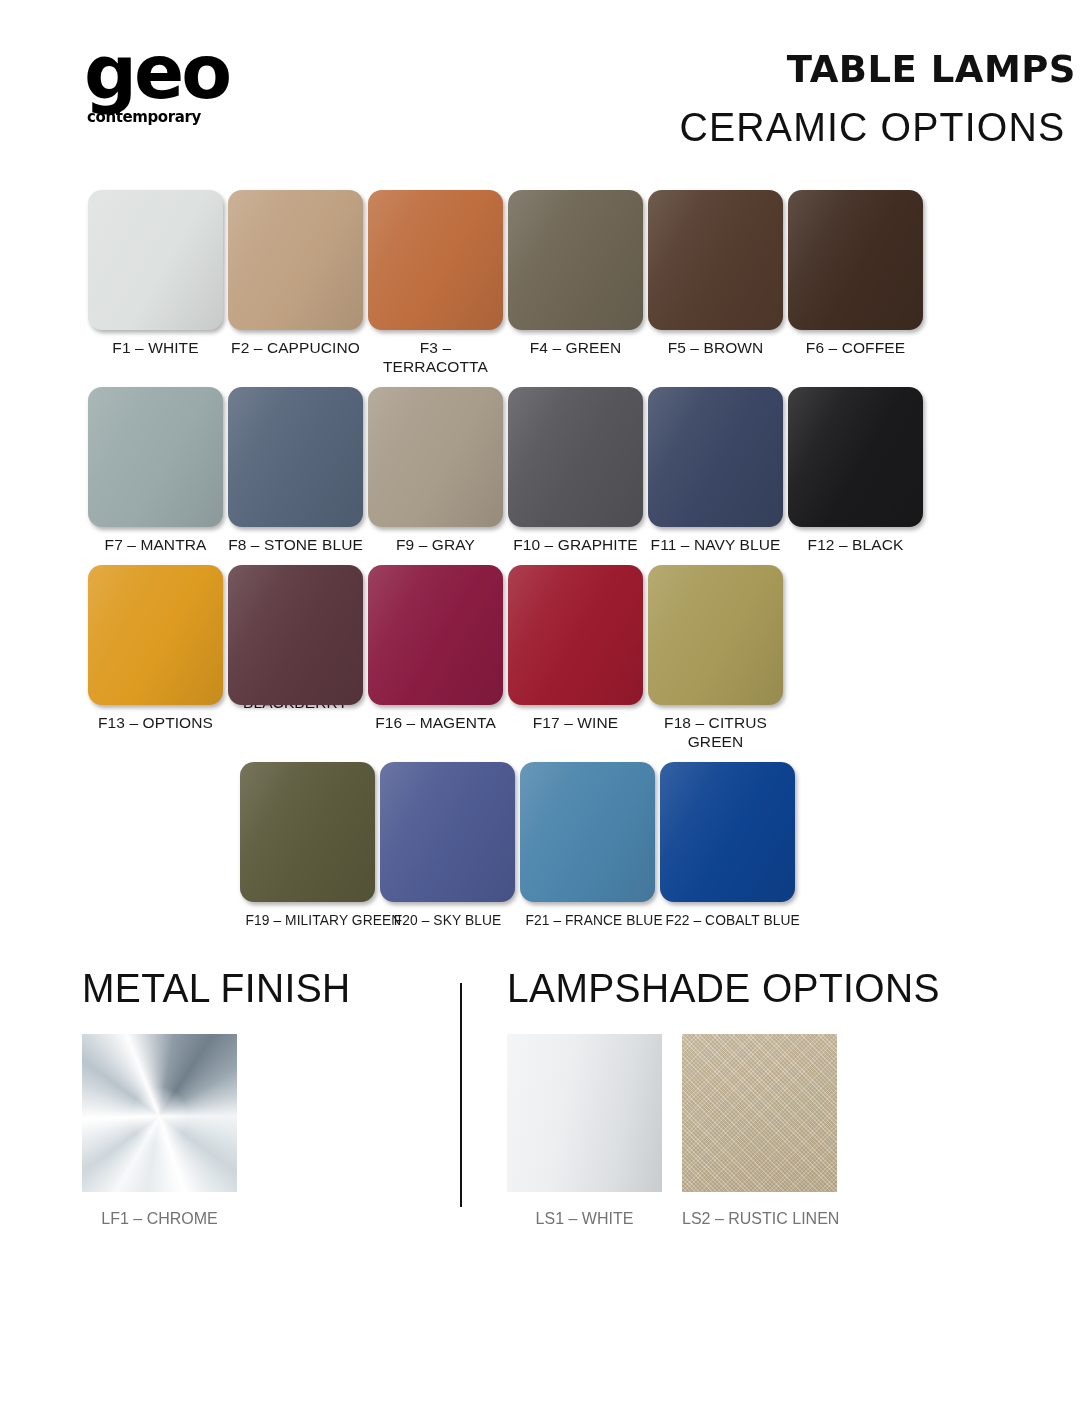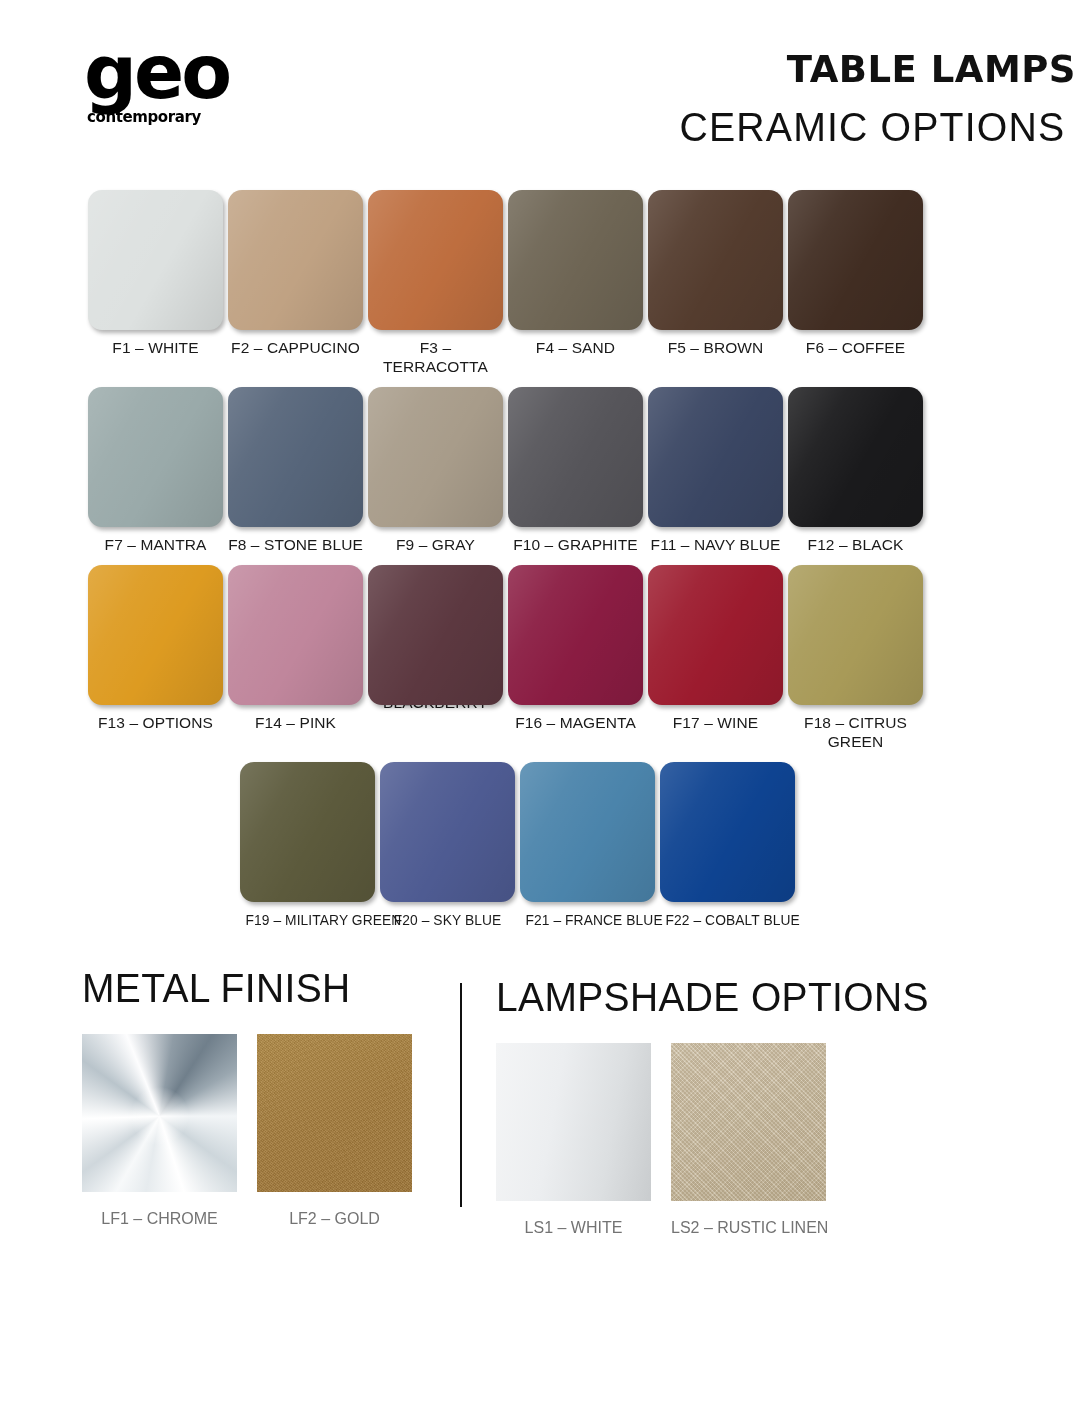--- a/index.html
+++ b/index.html
@@ -101,21 +101,21 @@
 
   .divider-v {
     position: absolute;
     left: 460px; top: 18px;
     width: 2px; height: 224px;
     background: #111;
   }
 
   .section { position: relative; }
   .section-metal { width: 400px; padding-left: 22px; }
-  .section-shade { flex: 1; padding-left: 36px; margin-top: 9px; }
+  .section-shade { flex: 1; padding-left: 47px; }
 
   .section-title {
     font-family: "Liberation Sans", sans-serif;
     font-weight: 300;
     font-size: 41px;
     letter-spacing: 0.4px;
     color: #111;
     transform: scaleX(0.95);
     transform-origin: left center;
     margin-bottom: 22px;
@@ -197,21 +197,21 @@
       <div class="swatch-cell">
         <div class="swatch-chip" style="background: rgb(192, 162, 131);"></div>
         <div class="swatch-label">F2 – CAPPUCINO</div>
       </div>
       <div class="swatch-cell">
         <div class="swatch-chip" style="background: rgb(190, 110, 63);"></div>
         <div class="swatch-label">F3 – TERRACOTTA</div>
       </div>
       <div class="swatch-cell">
         <div class="swatch-chip" style="background: rgb(110, 101, 84);"></div>
-        <div class="swatch-label">F4 – SAND</div>
+        <div class="swatch-label">F4 – GREEN</div>
       </div>
       <div class="swatch-cell">
         <div class="swatch-chip" style="background: rgb(84, 60, 46);"></div>
         <div class="swatch-label">F5 – BROWN</div>
       </div>
       <div class="swatch-cell">
         <div class="swatch-chip" style="background: rgb(65, 45, 34);"></div>
         <div class="swatch-label">F6 – COFFEE</div>
       </div>
     </div>
@@ -238,24 +238,20 @@
       </div>
       <div class="swatch-cell">
         <div class="swatch-chip" style="background: rgb(26, 26, 28);"></div>
         <div class="swatch-label">F12 – BLACK</div>
       </div>
     </div>
     <div class="swatch-row">
       <div class="swatch-cell">
         <div class="swatch-chip" style="background: rgb(221, 155, 33);"></div>
         <div class="swatch-label">F13 – OPTIONS</div>
-      </div>
-      <div class="swatch-cell">
-        <div class="swatch-chip" style="background: rgb(192, 134, 156);"></div>
-        <div class="swatch-label">F14 – PINK</div>
       </div>
       <div class="swatch-cell">
         <div class="swatch-chip" style="background: rgb(92, 56, 64);"></div>
         <div class="swatch-label wrap" style="width: 110px; margin: -30px auto 0px;">F15 – BLACKBERRY</div>
       </div>
       <div class="swatch-cell">
         <div class="swatch-chip" style="background: rgb(138, 28, 66);"></div>
         <div class="swatch-label">F16 – MAGENTA</div>
       </div>
       <div class="swatch-cell">
@@ -289,24 +285,20 @@
 
 <div class="bottom">
   <div class="divider-v"></div>
 
   <div class="section section-metal">
     <div class="section-title">METAL FINISH</div>
     <div class="finish-row">
         <div class="finish-cell">
           <div class="finish-chip tex-chrome"></div>
           <div class="finish-label">LF1 – CHROME</div>
-        </div>
-        <div class="finish-cell">
-          <div class="finish-chip tex-gold"></div>
-          <div class="finish-label">LF2 – GOLD</div>
         </div>
       </div>
   </div>
 
   <div class="section section-shade">
     <div class="section-title">LAMPSHADE OPTIONS</div>
     <div class="finish-row">
         <div class="finish-cell">
           <div class="finish-chip tex-shade-white"></div>
           <div class="finish-label">LS1 – WHITE</div>

